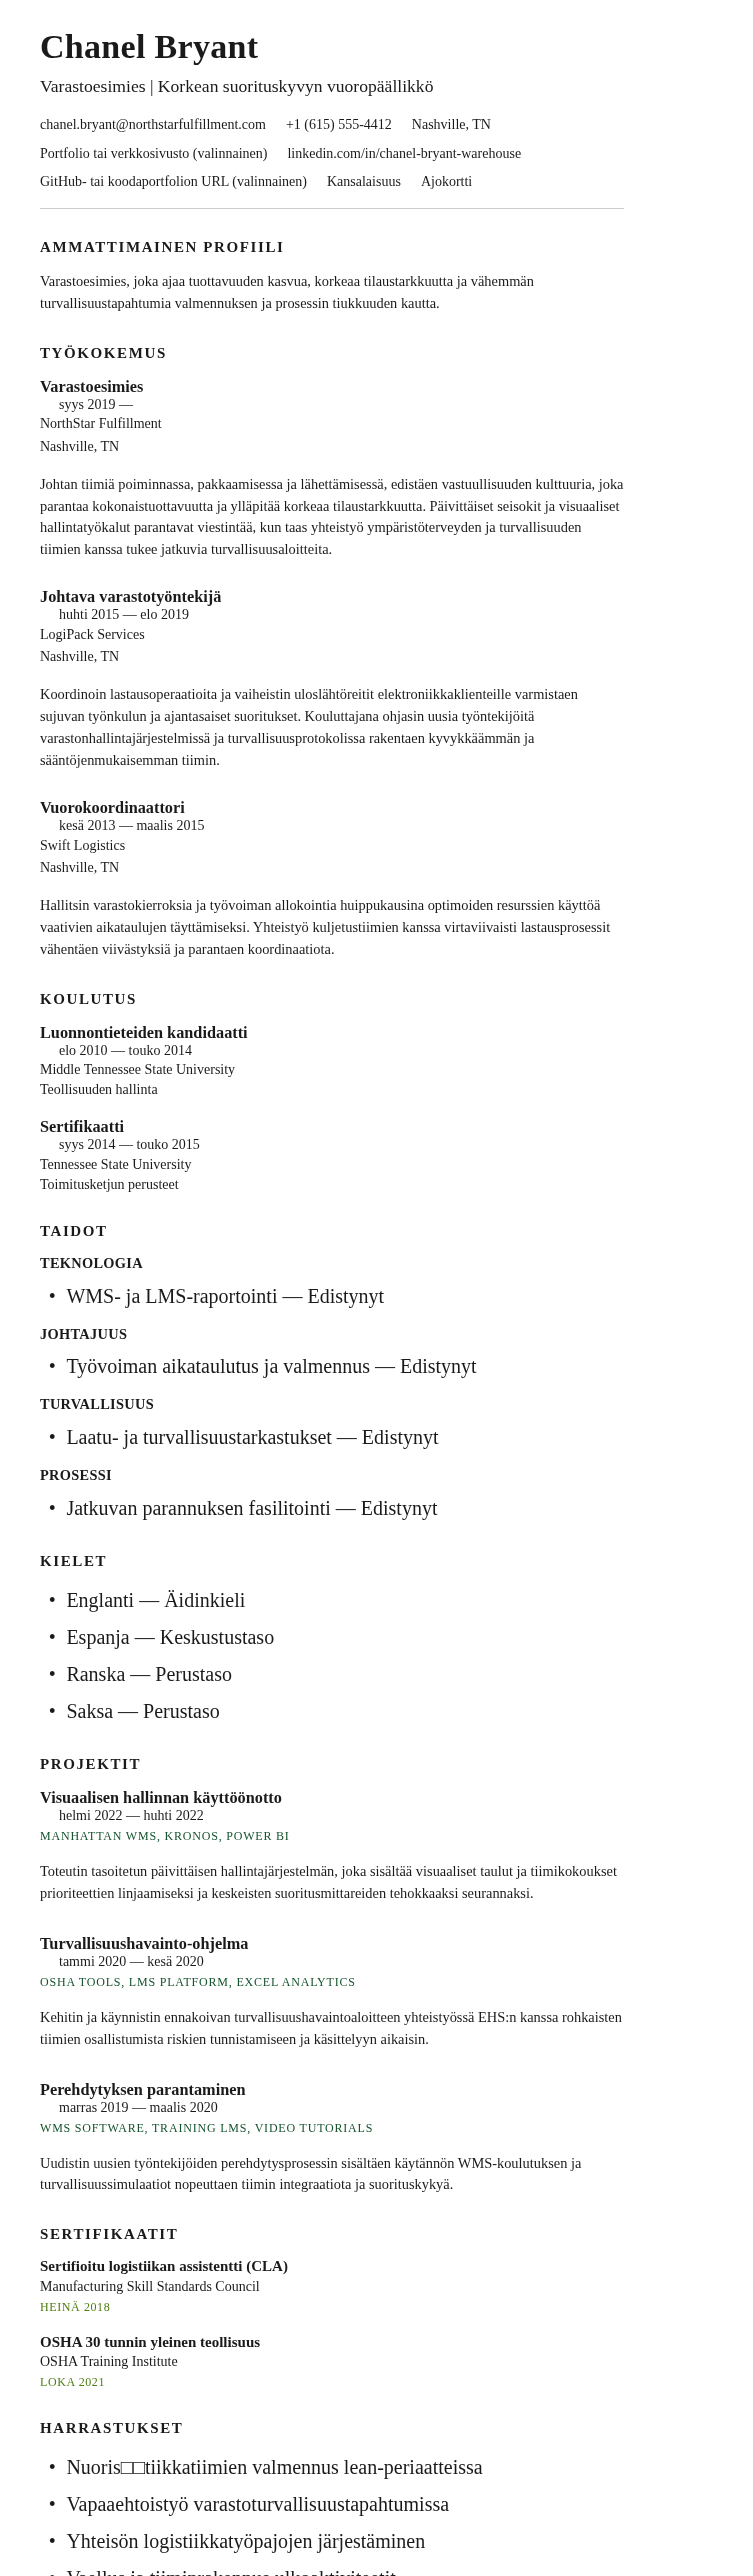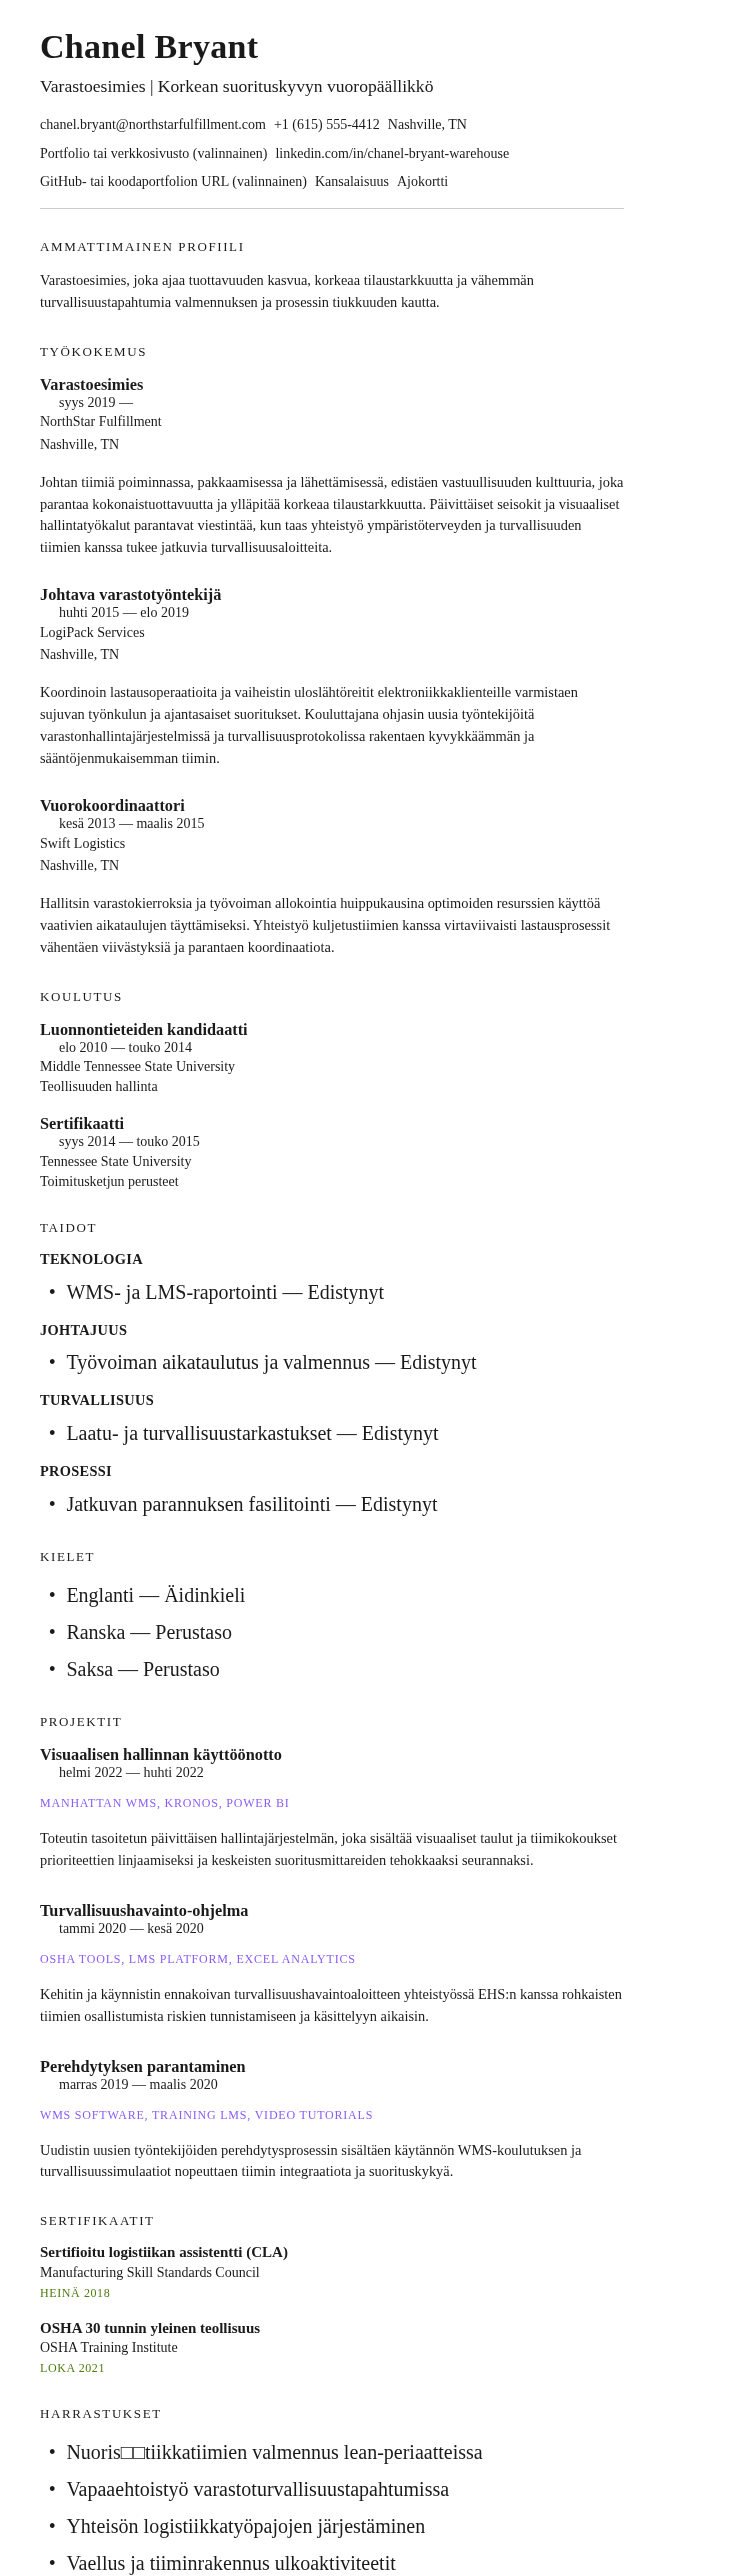--- a/index.html
+++ b/index.html
@@ -9,28 +9,28 @@
     min-height: 2576px;
     background: #ffffff;
     color: #1a1a1a;
     font-family: "Liberation Serif", "DejaVu Serif", serif;
   }
   .page { padding: 28px 40px 25px 40px; width: 664px; }
 
   .name { font-size: 34px; font-weight: 700; margin: 0 0 10px 0; letter-spacing: 0.3px; }
   .subtitle { font-size: 17.6px; font-weight: 400; margin: 0 0 20px 0; }
 
-  .contact-row { display: flex; gap: 8px; font-size: 14px; margin-bottom: 12.6px; }
+  .contact-row { display: flex; gap: 20px; font-size: 14px; margin-bottom: 12.6px; }
   .contact-row span { white-space: nowrap; }
 
   .divider { border: 0; border-top: 1.3px solid #cccccc; margin: 17.6px 0 0 0; }
 
   .section { margin-top: 30px; }
   .section-heading {
-    font-size: 13px; font-weight: 400; letter-spacing: 1.6px;
+    font-size: 15px; font-weight: 700; letter-spacing: 1.6px;
     margin: 0 0 15px 0;
   }
 
   .para { font-size: 14.4px; line-height: 1.52; margin: 0; }
 
   .item-head { display: flex; justify-content: space-between; align-items: baseline; flex-direction: column; }
   .item-title { font-size: 16.3px; font-weight: 700; }
   .item-dates { font-size: 14px; font-weight: 400; white-space: nowrap; padding-left: 19px; }
   .item-sub { font-size: 14px; margin-top: 3.8px; }
 
@@ -43,21 +43,21 @@
   .skill-group { margin-bottom: 5px; }
   .skill-cat { font-size: 14.4px; font-weight: 700; letter-spacing: 0.3px; margin: 15px 0 8.8px 0; }
   .skill-group:first-of-type .skill-cat { margin-top: 0; }
 
   .bullet-row { display: flex; font-size: 20px; line-height: 1.5; margin-bottom: 7px; padding-left: 8.8px; }
   .bullet { width: 17.6px; flex: none; }
   .bullet::before { content: "\2022"; }
   .bullet-text { flex: 1; }
 
   .project { margin-bottom: 29px; }
-  .tools { font-size: 12px; letter-spacing: 0.8px; color: #8b5cf6; margin-top: 15px; }
+  .tools { font-size: 12px; letter-spacing: 0.8px; color: #14532d; margin-top: 5px; }
   .project .para { margin-top: 17px; }
 
   .cert { margin-bottom: 19px; }
   .cert-name { font-size: 15px; font-weight: 700; }
   .cert-issuer { font-size: 14px; margin-top: 3.8px; }
   .cert-date { font-size: 12px; color: #4d7c0f; letter-spacing: 0.6px; margin-top: 4.4px; }
 </style>
 </head>
 <body>
 
@@ -182,20 +182,24 @@
   </div>
 
   <div class="section">
     <div class="section-heading">KIELET</div>
     <div class="bullet-row">
       <span class="bullet"></span>
       <span class="bullet-text">Englanti — Äidinkieli</span>
     </div>
     <div class="bullet-row">
       <span class="bullet"></span>
+      <span class="bullet-text">Espanja — Keskustustaso</span>
+    </div>
+    <div class="bullet-row">
+      <span class="bullet"></span>
       <span class="bullet-text">Ranska — Perustaso</span>
     </div>
     <div class="bullet-row">
       <span class="bullet"></span>
       <span class="bullet-text">Saksa — Perustaso</span>
     </div>
   </div>
 
   <div class="section">
     <div class="section-heading">PROJEKTIT</div>

